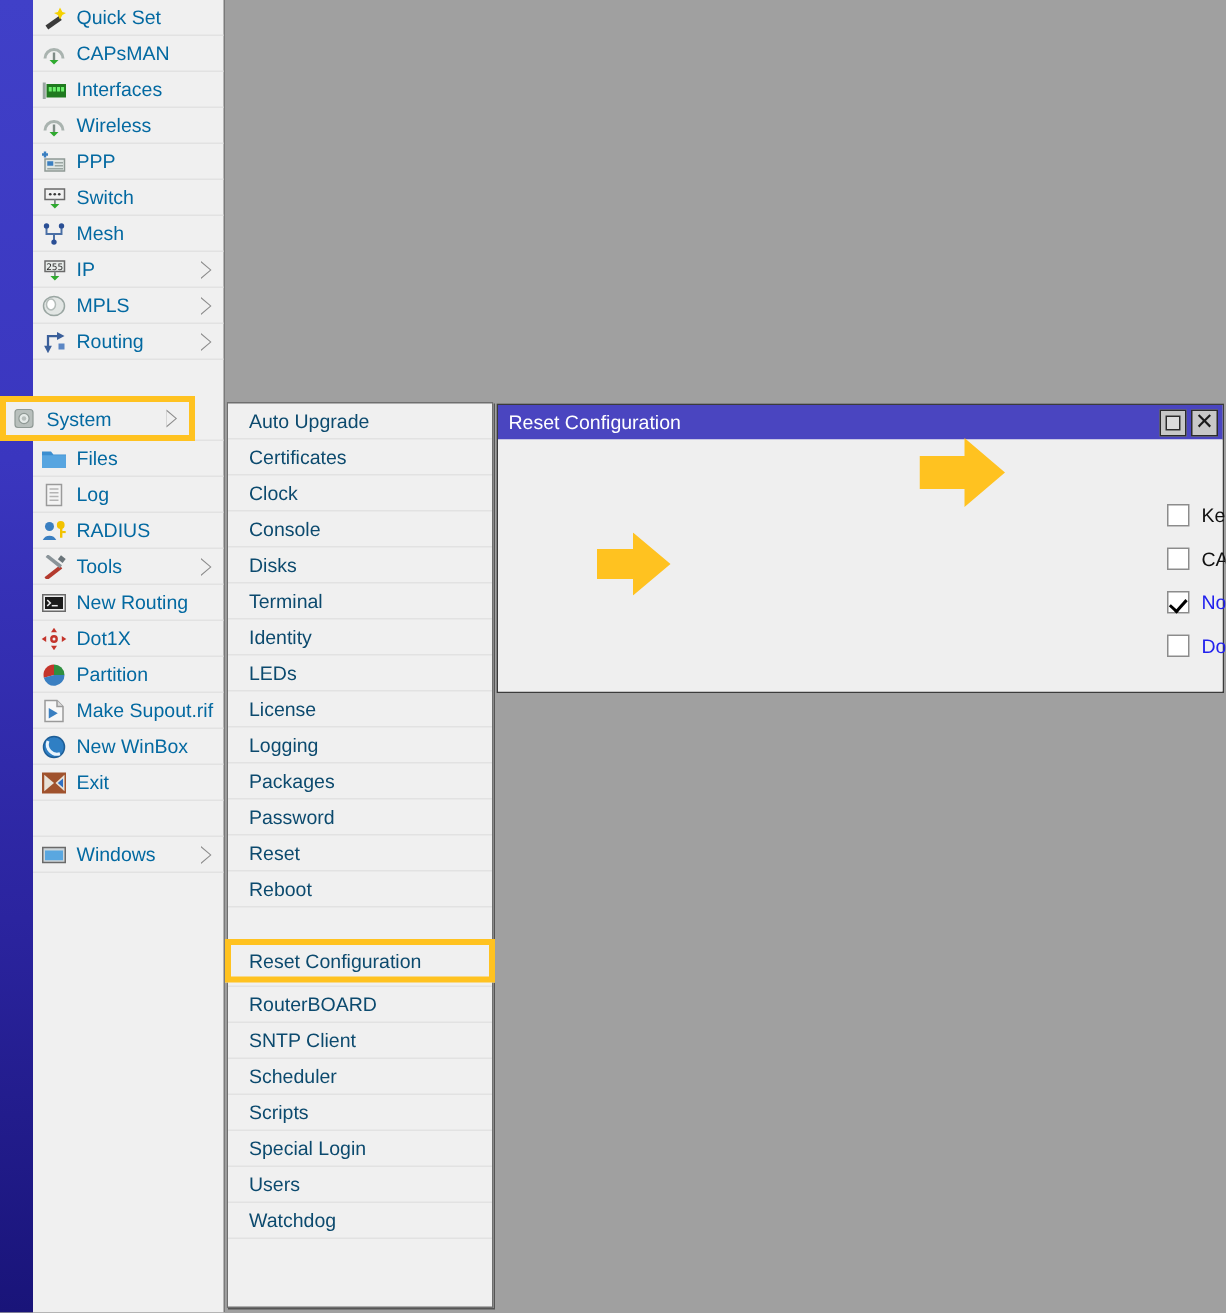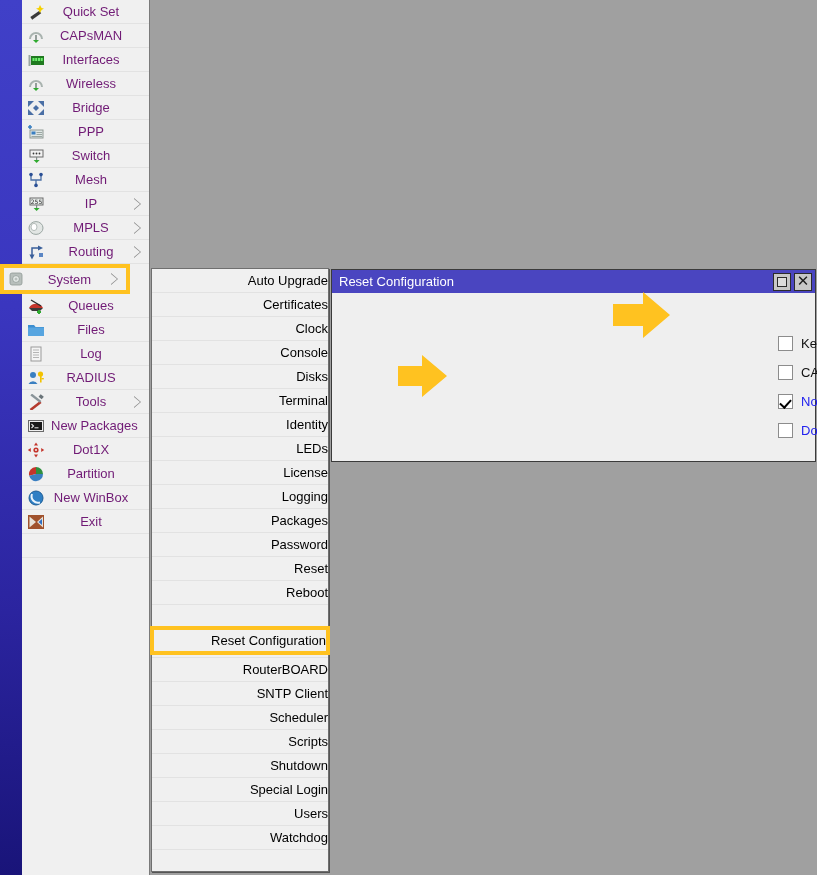--- a/index.html
+++ b/index.html
@@ -39,23 +39,22 @@
   }
   .mi {
     position: relative;
     height: 24px;
     display: flex;
     align-items: center;
     padding-left: 5px;
     box-sizing: border-box;
     border-bottom: 1px solid #e2e2e2;
     font-size: 13px;
-    color: #701a75;
+    color: #0369a1;
     white-space: nowrap;
-    text-align: center;
   }
   .mi.blank { border-bottom: 1px solid #e2e2e2; }
   .mi .ico {
     width: 18px; height: 16px;
     margin-right: 6px;
     flex: 0 0 18px;
     position: relative;
   }
   .mi .lbl { flex: 1 1 auto; }
   .mi .arr {
@@ -114,24 +113,23 @@
     box-shadow: 1px 1px 0 #555;
     box-sizing: border-box;
     z-index: 3;
   }
   .si {
     height: 24px;
     line-height: 24px;
     padding-left: 14px;
     border-bottom: 1px solid #e2e2e2;
     font-size: 13px;
-    color: #000000;
+    color: #0c4a6e;
     box-sizing: border-box;
     white-space: nowrap;
-    text-align: right;
   }
   #sys-highlight {
     position: absolute;
     left: 150px;
     top: 626px;
     width: 180px;
     height: 29px;
     border: 4px solid #ffc220;
     box-sizing: border-box;
     background: #f0f0f0;
@@ -329,35 +327,20 @@
           <rect x="8.2" y="7" width="1.6" height="7" fill="#7e8a86"></rect>
           <polygon points="9,15 6,12 12,12" fill="#2faa2f"></polygon>
         </svg>
       </span>
       <span class="lbl">Wireless</span>
       <span class="arr" style="visibility: hidden;"></span>
     </div>
     <div class="mi">
       <span class="ico">
         <svg width="18" height="16" viewBox="0 0 18 16">
-          <g fill="#4a6fa5">
-            <polygon points="1,1 7,1 1,7"></polygon>
-            <polygon points="17,1 11,1 17,7"></polygon>
-            <polygon points="1,15 7,15 1,9"></polygon>
-            <polygon points="17,15 11,15 17,9"></polygon>
-            <polygon points="9,5 12,8 9,11 6,8"></polygon>
-          </g>
-        </svg>
-      </span>
-      <span class="lbl">Bridge</span>
-      <span class="arr" style="visibility: hidden;"></span>
-    </div>
-    <div class="mi">
-      <span class="ico">
-        <svg width="18" height="16" viewBox="0 0 18 16">
           <rect x="3" y="6" width="13" height="8" fill="#dfe6e4" stroke="#8f9995"></rect>
           <rect x="4.5" y="7.5" width="4" height="3" fill="#3a7fc1"></rect>
           <rect x="9.5" y="8" width="5.5" height="1" fill="#9aa6a2"></rect>
           <rect x="9.5" y="10" width="5.5" height="1" fill="#9aa6a2"></rect>
           <rect x="4.5" y="12" width="10.5" height="1" fill="#9aa6a2"></rect>
           <path d="M3 1 v4 M1 3 h4" stroke="#3a7fc1" stroke-width="1.6"></path>
         </svg>
       </span>
       <span class="lbl">PPP</span>
       <span class="arr" style="visibility: hidden;"></span>
@@ -489,21 +472,21 @@
     </div>
     <div class="mi">
       <span class="ico">
         <svg width="18" height="16" viewBox="0 0 18 16">
           <rect x="1.5" y="2.5" width="15" height="11" fill="#efefef" stroke="#6a6a6a"></rect>
           <rect x="3" y="4" width="12" height="8" fill="#1a1a1a"></rect>
           <path d="M4.5 6 L6.5 8 L4.5 10" stroke="#e8e8e8" stroke-width="1.1" fill="none"></path>
           <rect x="7.5" y="9.3" width="4" height="1" fill="#e8e8e8"></rect>
         </svg>
       </span>
-      <span class="lbl">New Packages</span>
+      <span class="lbl">New Routing</span>
       <span class="arr" style="visibility: hidden;"></span>
     </div>
     <div class="mi">
       <span class="ico">
         <svg width="18" height="16" viewBox="0 0 18 16">
           <g fill="#c4342b">
             <circle cx="9" cy="8" r="2.6"></circle>
             <polygon points="9,0.5 11,3.5 7,3.5"></polygon>
             <polygon points="9,15.5 11,12.5 7,12.5"></polygon>
             <polygon points="0.8,8 3.8,6 3.8,10"></polygon>
@@ -522,20 +505,31 @@
           <path d="M9 8 L16 8 A7 7 0 0 0 9 1 Z" fill="#2f8f3f"></path>
           <path d="M9 8 L2.2 9.8 A7 7 0 0 0 16 8 Z" fill="#3a7fc1"></path>
         </svg>
       </span>
       <span class="lbl">Partition</span>
       <span class="arr" style="visibility: hidden;"></span>
     </div>
     <div class="mi">
       <span class="ico">
         <svg width="18" height="16" viewBox="0 0 18 16">
+          <path d="M3 1 h8 l4 4 v10 H3 Z" fill="#f7f7f7" stroke="#9a9a9a"></path>
+          <path d="M11 1 v4 h4" fill="#dcdcdc" stroke="#9a9a9a"></path>
+          <polygon points="5.5,6 11.5,9.5 5.5,13" fill="#3a7fc1"></polygon>
+        </svg>
+      </span>
+      <span class="lbl">Make Supout.rif</span>
+      <span class="arr" style="visibility: hidden;"></span>
+    </div>
+    <div class="mi">
+      <span class="ico">
+        <svg width="18" height="16" viewBox="0 0 18 16">
           <circle cx="9" cy="8" r="7" fill="#2f7fc4"></circle>
           <circle cx="9" cy="8" r="7" fill="none" stroke="#1d5d96"></circle>
           <path d="M5 4 A6.5 6.5 0 0 0 13 12.5" stroke="#eaf4fc" stroke-width="2" fill="none"></path>
         </svg>
       </span>
       <span class="lbl">New WinBox</span>
       <span class="arr" style="visibility: hidden;"></span>
     </div>
     <div class="mi">
       <span class="ico">
@@ -543,20 +537,30 @@
           <rect x="1" y="1" width="16" height="14" fill="#a0522d"></rect>
           <path d="M2.5 2.5 L9 8 L2.5 13.5 Z" fill="#e8e2d8"></path>
           <path d="M16 2.5 L10 8 L16 13.5 Z" fill="#e8e2d8"></path>
           <polygon points="11.5,8 15,5 15,11" fill="#2f6fc4"></polygon>
         </svg>
       </span>
       <span class="lbl">Exit</span>
       <span class="arr" style="visibility: hidden;"></span>
     </div>
     <div class="mi blank"></div>
+    <div class="mi">
+      <span class="ico">
+        <svg width="18" height="16" viewBox="0 0 18 16">
+          <rect x="1.5" y="3" width="15" height="10" fill="#cfd6da" stroke="#6a6a6a"></rect>
+          <rect x="3" y="5" width="12" height="6.5" fill="#5aa7e0"></rect>
+        </svg>
+      </span>
+      <span class="lbl">Windows</span>
+      <span class="arr"></span>
+    </div>
   </div>
 
 <div id="mm-system-wrap">
   <div class="mi">
     <span class="ico">
       <svg width="18" height="16" viewBox="0 0 18 16">
         <g fill="#b8bfbc" stroke="#8f9995" stroke-width="0.8">
           <rect x="3" y="2" width="12" height="12" rx="2"></rect>
         </g>
         <circle cx="9" cy="8" r="3.4" fill="#e6ebe9" stroke="#8f9995" stroke-width="0.8"></circle>
@@ -582,21 +586,20 @@
     <div class="si">Packages</div>
     <div class="si">Password</div>
     <div class="si">Reset</div>
     <div class="si">Reboot</div>
     <div class="si" style="height: 29px; border-bottom: none;"></div>
     <div class="si">Resources</div>
     <div class="si">RouterBOARD</div>
     <div class="si">SNTP Client</div>
     <div class="si">Scheduler</div>
     <div class="si">Scripts</div>
-    <div class="si">Shutdown</div>
     <div class="si">Special Login</div>
     <div class="si">Users</div>
     <div class="si">Watchdog</div>
   </div>
 
 <div id="sys-highlight">
   <div class="si">Reset Configuration</div>
 </div>
 
 <div id="dialog">

